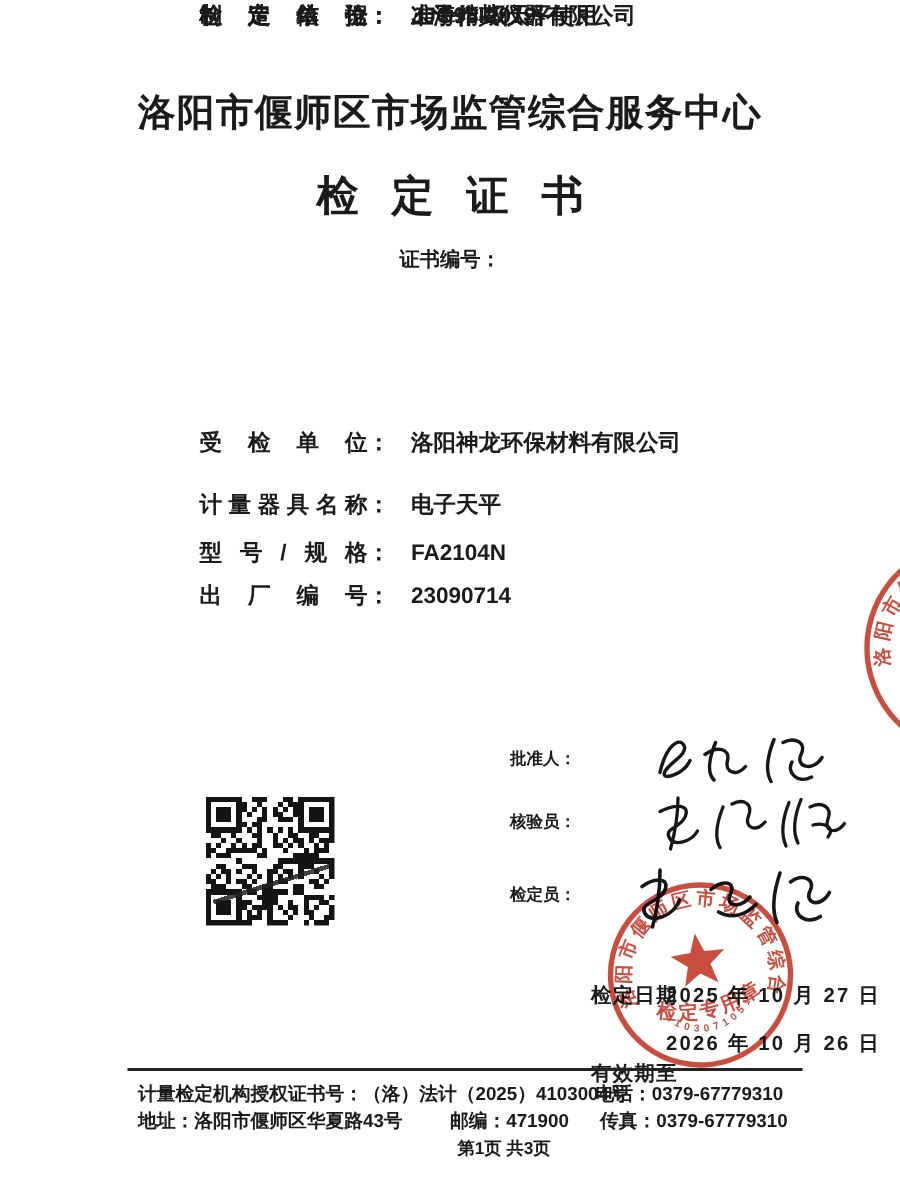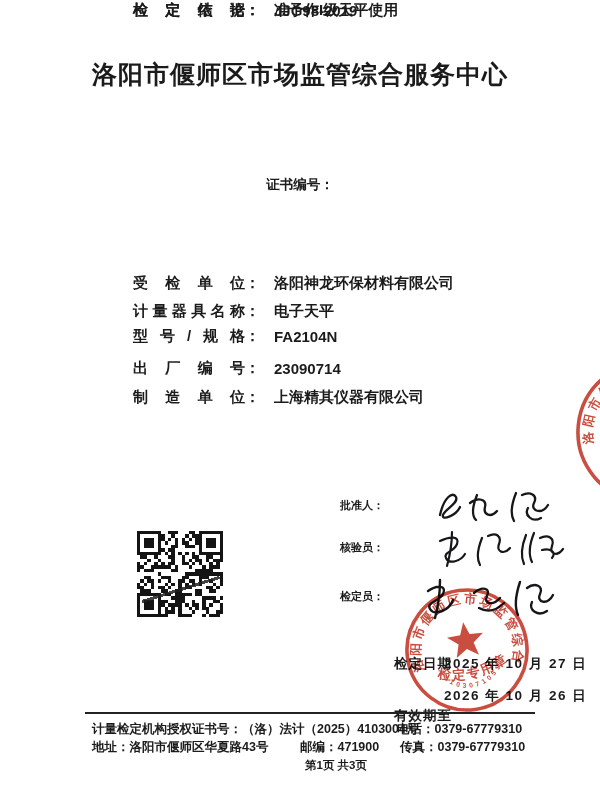--- a/index.html
+++ b/index.html
@@ -13,31 +13,31 @@
     position:absolute;top:58px;left:0;width:600px;text-align:center;
     font-size:25px;font-weight:bold;letter-spacing:1px;
   }
   .doc-title{
     position:absolute;top:112px;left:0;width:600px;text-align:center;
     font-size:28px;font-weight:bold;letter-spacing:22px;text-indent:22px;
   }
   .cert-line{
     position:absolute;top:164px;left:0;width:600px;
     display:flex;justify-content:center;gap:10px;
-    font-size:13.5px;font-weight:bold;margin-top:12px;
+    font-size:13.5px;font-weight:bold;
   }
   
   .field-row{
     position:absolute;left:133px;height:20px;display:flex;align-items:center;
     font-size:15px;font-weight:bold;white-space:nowrap;
   }
   .field-row:nth-of-type(1){top:220px}
   .field-row:nth-of-type(2){top:244px}
   .field-row:nth-of-type(3){top:273px}
-  .field-row:nth-of-type(4){top:301px}
+  .field-row:nth-of-type(4){top:285px}
   .field-row:nth-of-type(5){top:326px}
   .field-row:nth-of-type(6){top:358px}
   .field-row:nth-of-type(7){top:387px}
   .field-label{
     display:inline-block;width:112px;
     text-align:justify;text-align-last:justify;
   }
   .field-colon{display:inline-block;}
   .field-value{margin-left:14px;}
   
@@ -60,20 +60,21 @@
   .f-l1{top:721px}
   .f-l2{top:739px}
   .page-info{position:absolute;top:758px;left:0;width:600px;text-align:center;font-size:11.5px;font-weight:bold;padding-left:36px;}
 </style>
 </head>
 <body>
 
 <div class="page">
 
   <div class="org-title">洛阳市偃师区市场监管综合服务中心</div>
+  <div class="doc-title">检定证书</div>
 
   <div class="cert-line">
     <span><span>证书编号</span><span>：</span></span>
   </div>
 
   <div class="field-row">
     <span class="field-label">受检单位</span>
       <span class="field-colon">：</span>
     <span class="field-value">洛阳神龙环保材料有限公司</span>
   </div>

